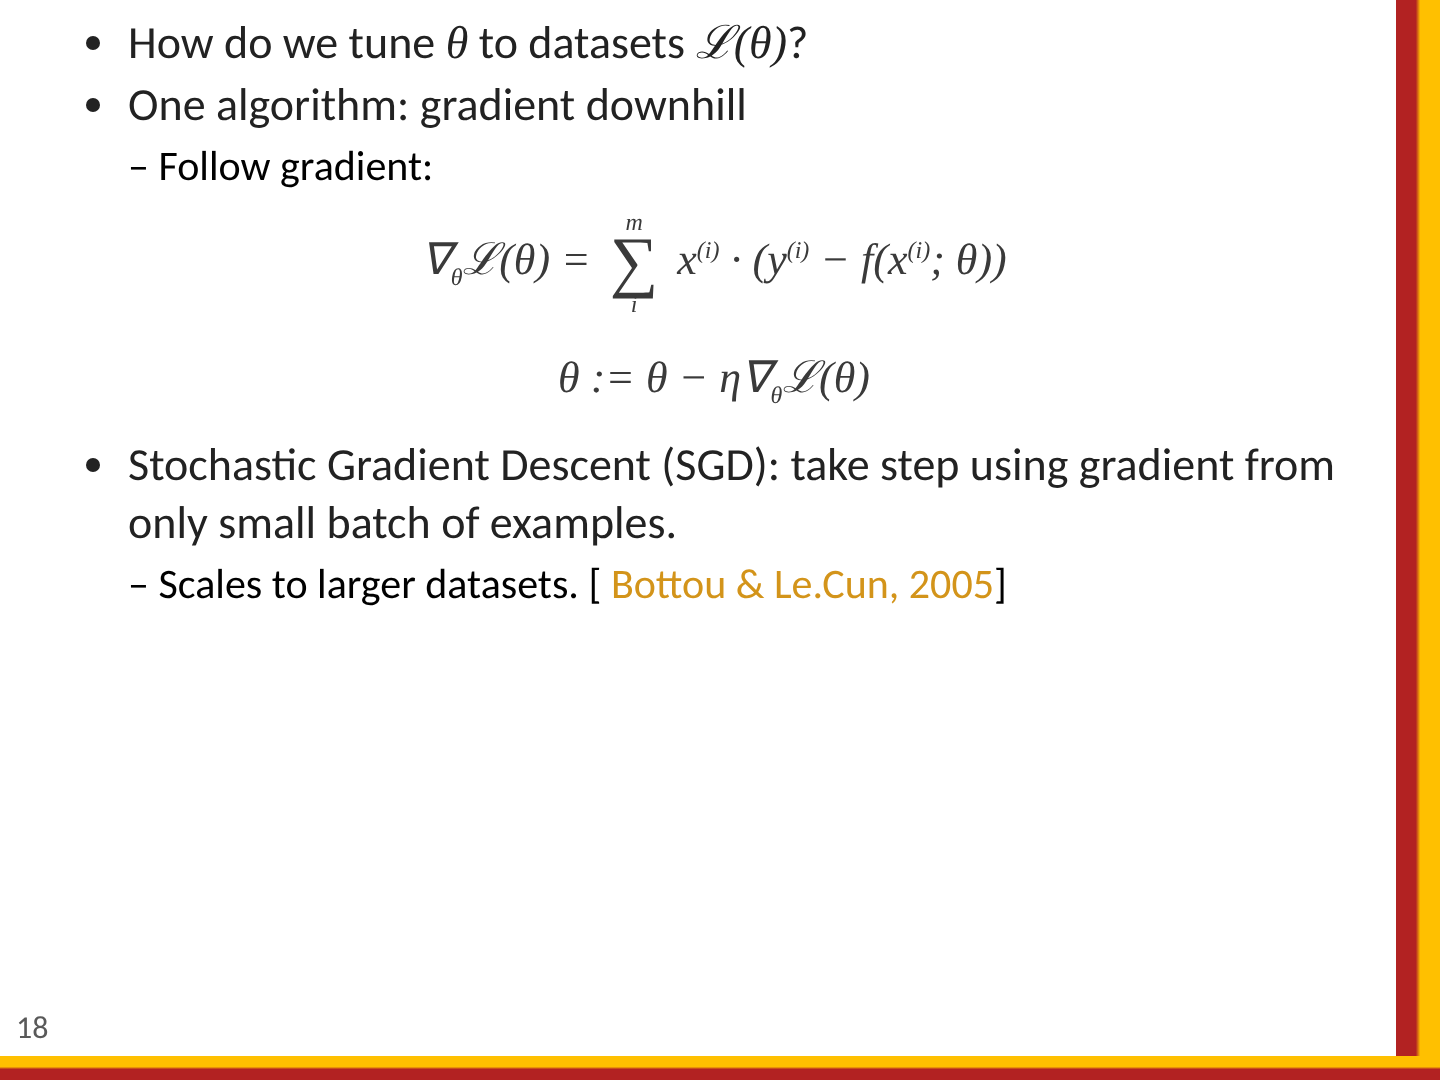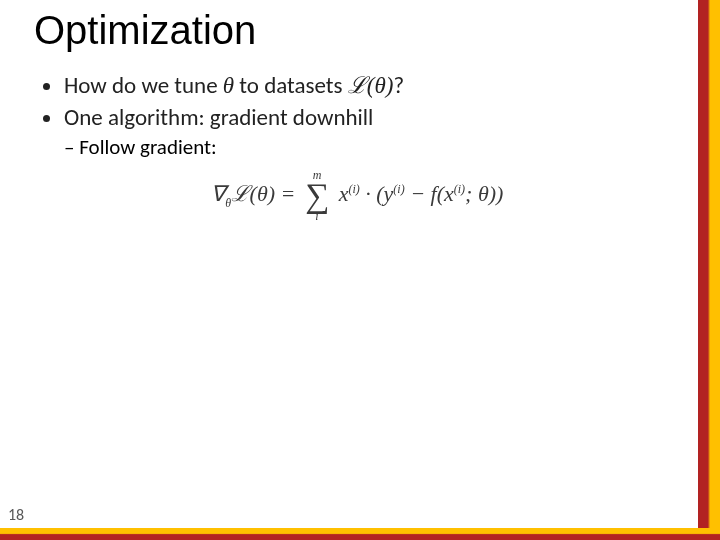--- a/index.html
+++ b/index.html
@@ -24,21 +24,20 @@
   .pageno{position:absolute;left:8px;bottom:16px;font-size:16px;color:#595959}
   .sp{margin-top:10px}
 </style>
 </head>
 <body>
 <div class="slide">
   <div class="side-bar"></div>
   <div class="bot-bar"></div>
 
   <div class="content">
-    <h1>Optimization</h1>
 
     <ul class="b1">
       <li>
         <span>How do we tune </span>
         <span class="inl">θ</span>
         <span> to datasets </span>
         <span class="inl">ℒ(θ)</span><span>?</span>
       </li>
       <li>One algorithm:  gradient downhill</li>
     </ul>
@@ -47,17 +46,29 @@
       <li>Follow gradient:</li>
     </ul>
 
     <span class="eq">
       ∇<sub style="font-size:12px">θ</sub>ℒ(θ) =
       <span class="sum"><span class="top">m</span><span class="sig">∑</span><span class="bot">i</span></span>
       x<sup>(i)</sup> · (y<sup>(i)</sup> − f(x<sup>(i)</sup>; θ))
     </span>
 
 
+    <span class="eq">
+      θ := θ − η∇<sub style="font-size:12px">θ</sub>ℒ(θ)
+    </span>
 
+    <ul class="b1 sp">
+      <li>Stochastic Gradient Descent (SGD):  take step using gradient from only small batch of examples.</li>
+    </ul>
+    <ul class="b2">
+      <li>
+        <span>Scales to larger datasets.  [</span>
+        <span class="cite">Bottou &amp; Le.Cun, 2005</span><span>]</span>
+      </li>
+    </ul>
   </div>
 
   <div class="pageno">18</div>
 </div>
 
 </body></html>

